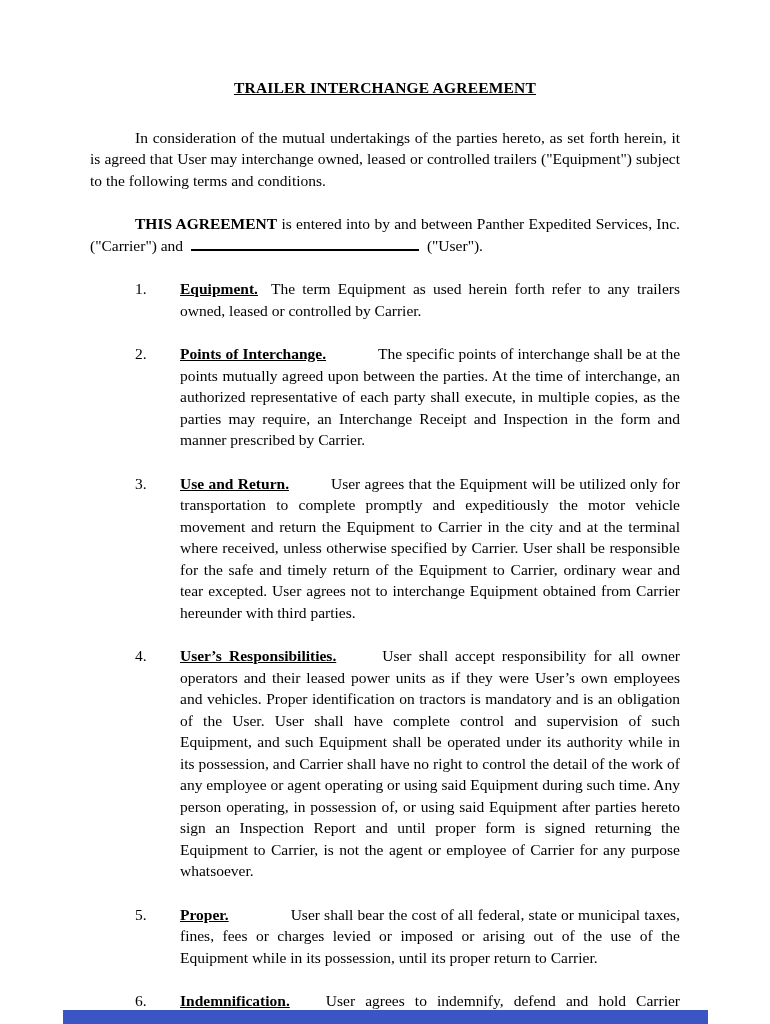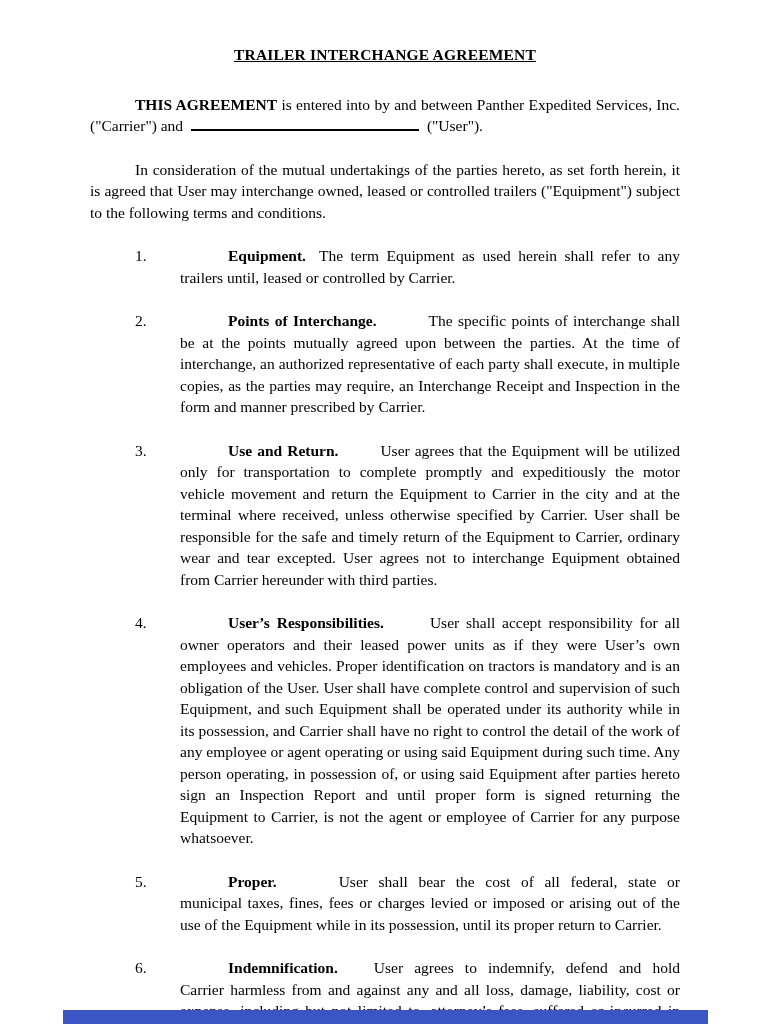--- a/index.html
+++ b/index.html
@@ -12,21 +12,21 @@
     width: 770px;
     height: 1024px;
     position: relative;
     overflow: hidden;
     font-family: "Liberation Serif", "DejaVu Serif", serif;
     color: #000000;
   }
   .page {
     position: absolute;
     inset: 0;
-    padding: 44px 90px 0 90px;
+    padding: 77px 90px 0 90px;
   }
   .doc-title {
     text-align: center;
     font-weight: bold;
     text-decoration: underline;
     font-size: 15.5px;
     line-height: 21.5px;
     margin: 0 0 28px 0;
     letter-spacing: 0.2px;
   }
@@ -53,21 +53,21 @@
     text-align: justify;
     margin: 0 0 22px 0;
   }
   .item .num {
     position: absolute;
     left: 45px;
     top: 0;
   }
   .item .heading {
     font-weight: bold;
-    margin-left: 48px;
+    text-decoration: underline;
   }
   .gap { display: inline-block; height: 1px; }
   .item:nth-of-type(1) .gap { width: 13px; }
   .item:nth-of-type(2) .gap { width: 52px; }
   .item:nth-of-type(3) .gap { width: 42px; }
   .item:nth-of-type(4) .gap { width: 46px; }
   .item:nth-of-type(5) .gap { width: 62px; }
   .item:nth-of-type(6) .gap { width: 36px; }
   .bottom-bar {
     position: absolute;
@@ -78,26 +78,26 @@
     background: #3b55c4;
   }
 </style>
 </head>
 <body>
 
 <div class="page">
 
   <h1 class="doc-title">TRAILER INTERCHANGE AGREEMENT</h1>
 
+  <p class="para first-indent">In consideration of the mutual undertakings of the parties hereto, as set forth herein, it is agreed that User may interchange owned, leased or controlled trailers ("Equipment") subject to the following terms and conditions.</p>
+
   <p class="para first-indent"><b>THIS AGREEMENT</b><span> is entered into by and between Panther Expedited Services, Inc. ("Carrier")  and </span><span class="blank-line"></span><span> ("User").</span></p>
 
-  <p class="para first-indent">In consideration of the mutual undertakings of the parties hereto, as set forth herein, it is agreed that User may interchange owned, leased or controlled trailers ("Equipment") subject to the following terms and conditions.</p>
-
   <div class="item">
-    <span class="num">1.</span><span class="heading">Equipment.</span><span class="gap"></span><span>The term Equipment as used herein shall refer to any trailers until, leased or controlled by Carrier.</span>
+    <span class="num">1.</span><span class="heading">Equipment.</span><span class="gap"></span><span>The term Equipment as used herein forth refer to any trailers owned, leased or controlled by Carrier.</span>
   </div>
 
   <div class="item">
     <span class="num">2.</span><span class="heading">Points of Interchange.</span><span class="gap"></span><span>The specific points of interchange shall be at the points mutually agreed upon between the parties.  At the time of interchange, an authorized representative of each party shall execute, in multiple copies, as the parties may require, an Interchange Receipt and Inspection in the form and manner prescribed by Carrier.</span>
   </div>
 
   <div class="item">
     <span class="num">3.</span><span class="heading">Use and Return.</span><span class="gap"></span><span>User agrees that the Equipment will be utilized only for transportation to complete promptly and expeditiously the motor vehicle movement and return the Equipment to Carrier in the city and at the terminal where received, unless otherwise specified by Carrier. User shall be responsible for the safe and timely return of the Equipment to Carrier, ordinary wear and tear excepted.  User agrees not to interchange Equipment obtained from Carrier hereunder with third parties.</span>
   </div>
 

